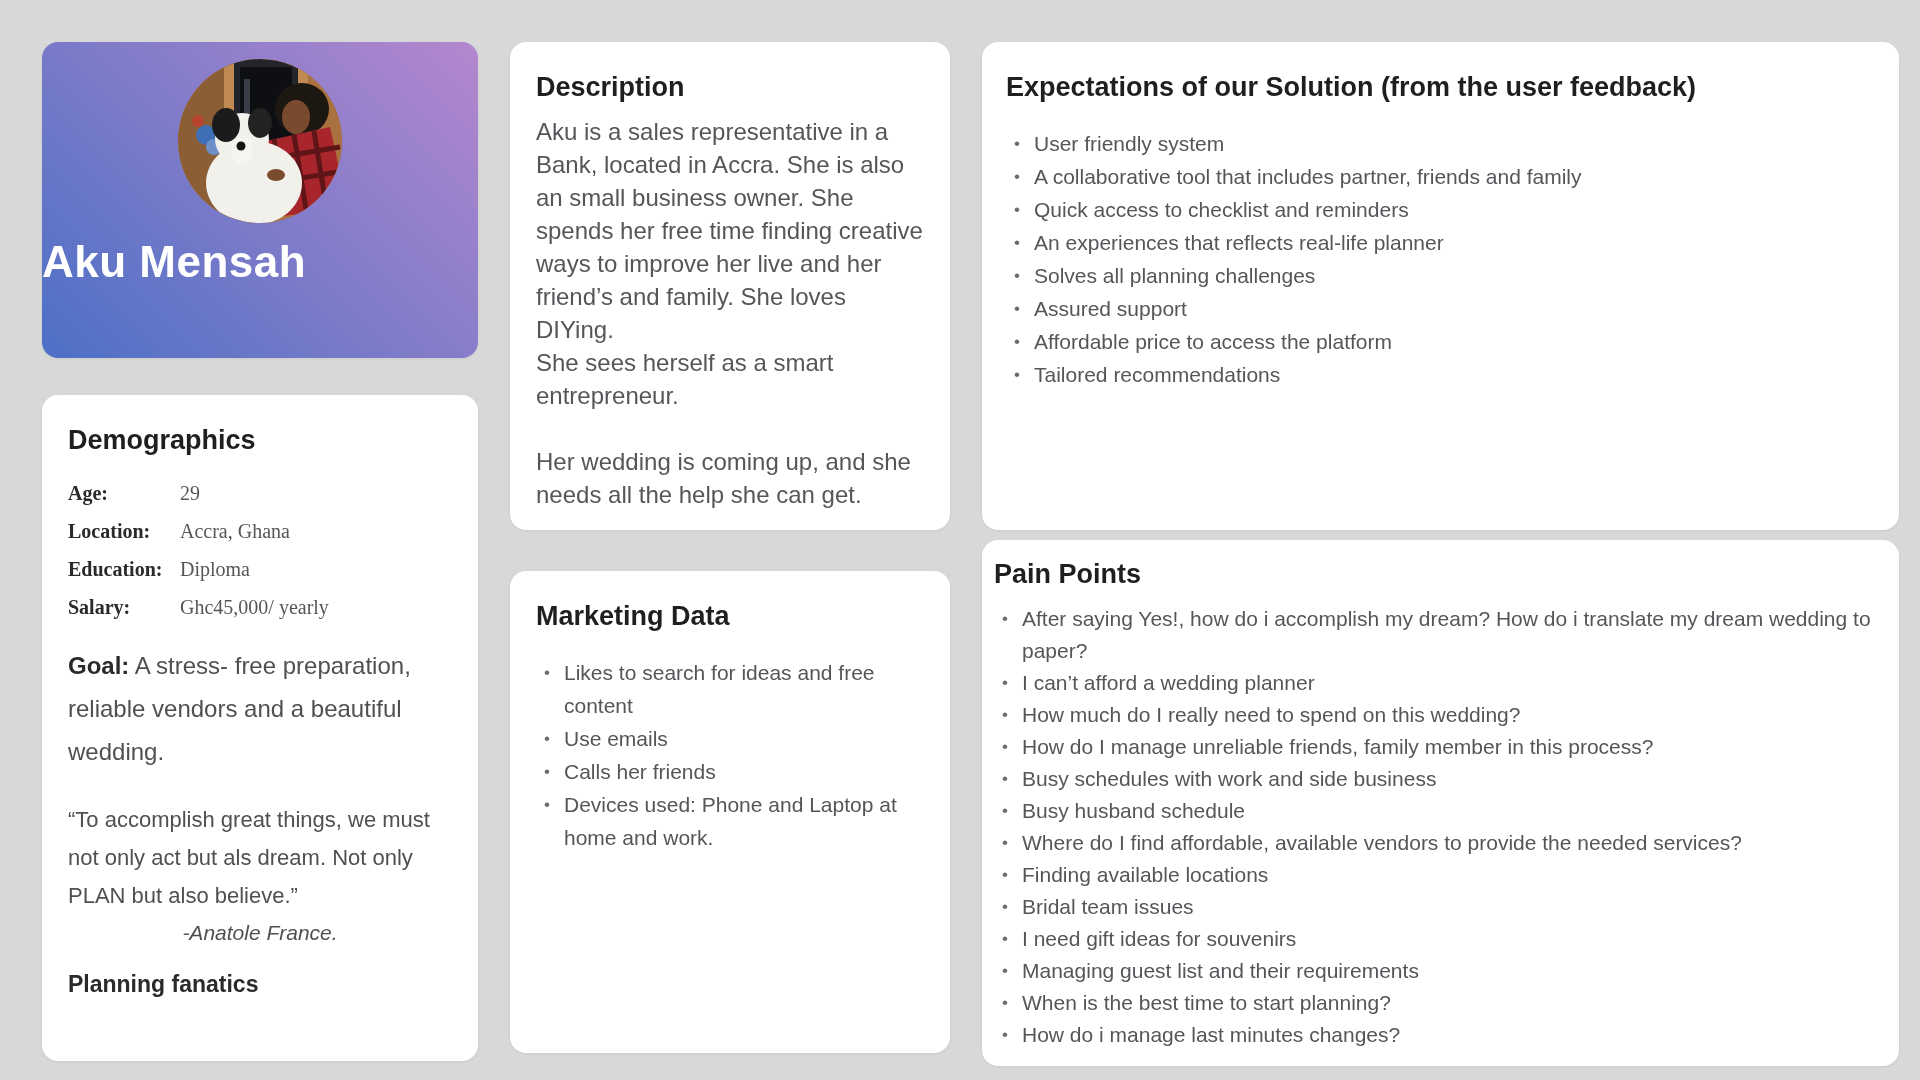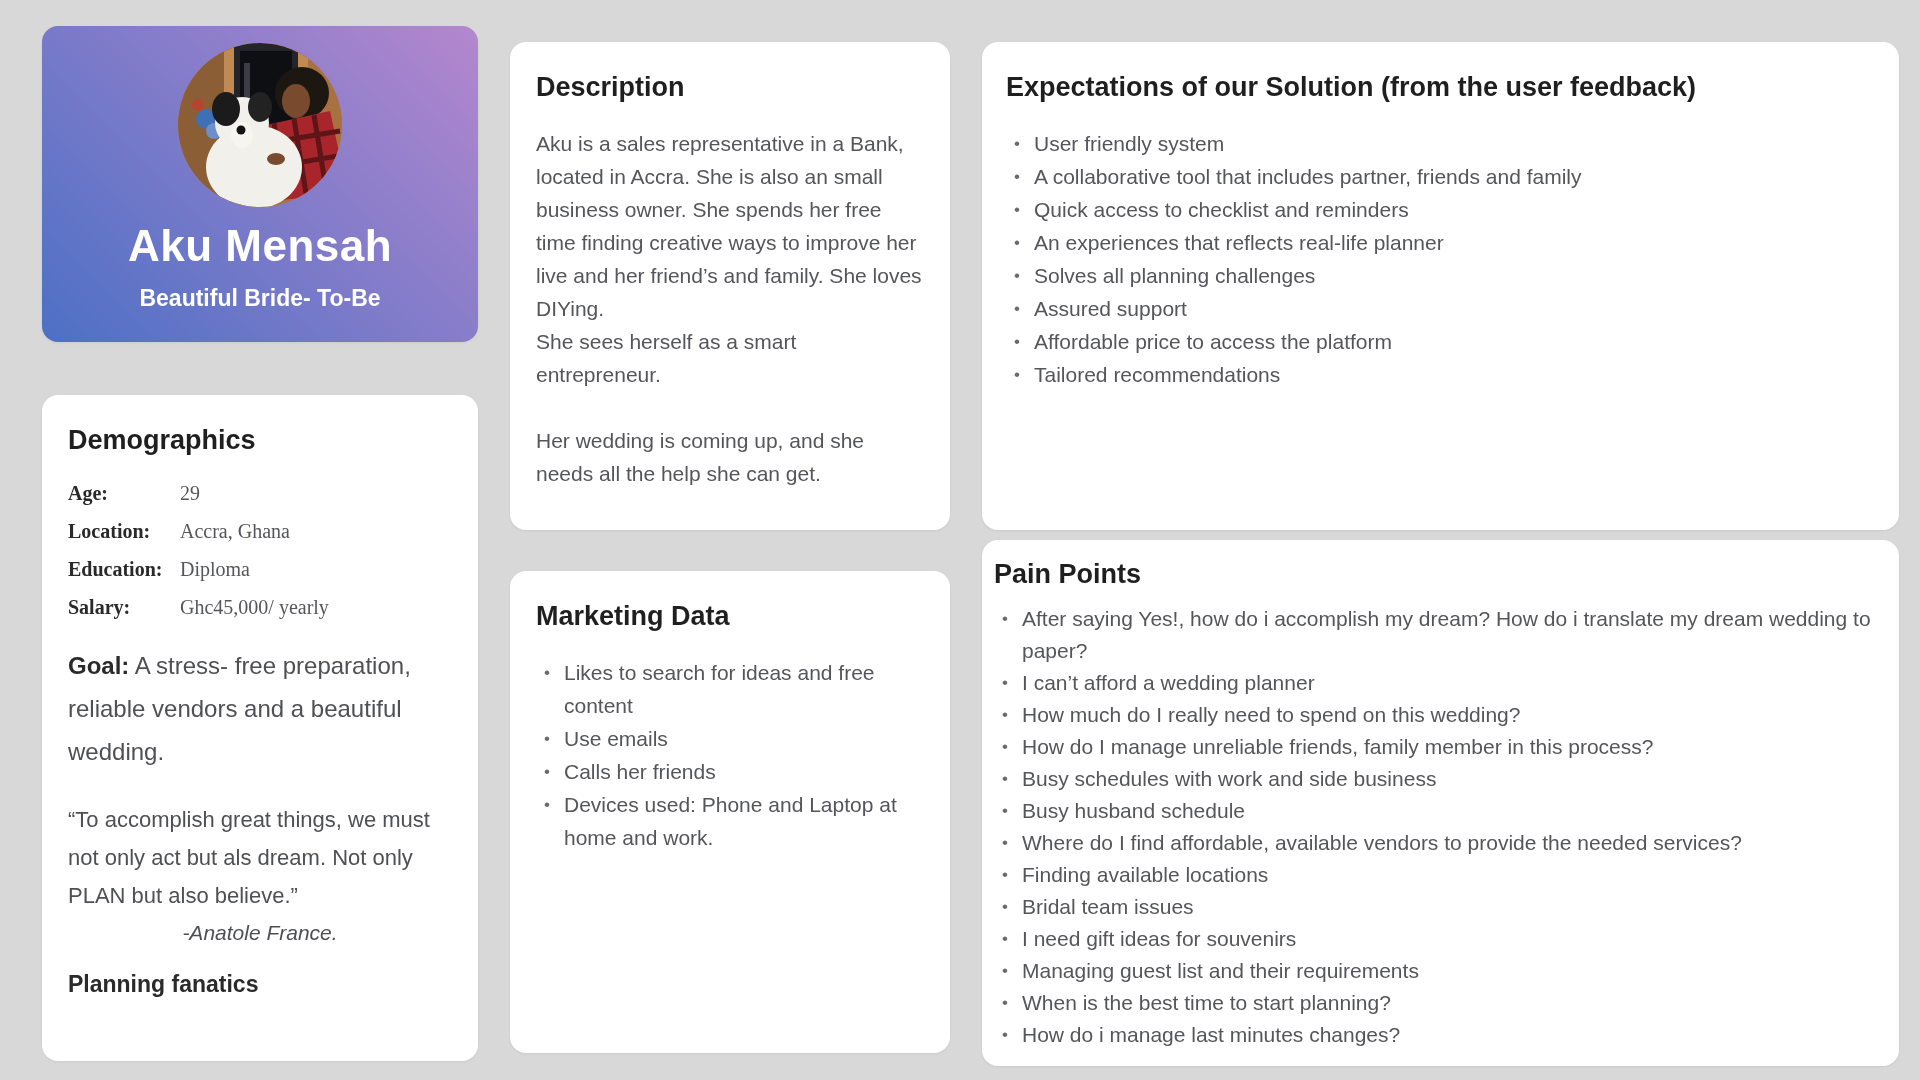--- a/index.html
+++ b/index.html
@@ -12,23 +12,23 @@
     color: #55565a;
   }
   .card {
     position: absolute;
     background: #ffffff;
     border-radius: 16px;
     box-shadow: 0 1px 3px rgba(0,0,0,0.06);
   }
   
   #profile-card {
-    left: 42px; top: 26px; width: 436px; height: 316px;
+    left: 42px; top: 42px; width: 436px; height: 316px;
     background: linear-gradient(225deg, #b487ce, #4c70c5);
-    text-align: center;
+    text-align: left;
     overflow: hidden;
   }
   .avatar-wrap {
     width: 164px; height: 164px;
     margin: 17px auto 0 auto;
     border-radius: 50%;
     overflow: hidden;
     background: #a9713f;
   }
   .persona-name {
@@ -95,22 +95,22 @@
     font-size: 23px;
     font-weight: 700;
     color: #2a2a2a;
   }
   
   #description-card {
     left: 510px; top: 42px; width: 440px; height: 488px;
     padding: 30px 26px;
   }
   .body-text {
-    margin-top: 24px;
-    font-size: 21px;
+    margin-top: 12px;
+    font-size: 24px;
     line-height: 33px;
     white-space: pre-line;
     color: #55565a;
   }
   #marketing-card {
     left: 510px; top: 571px; width: 440px; height: 482px;
     padding: 30px 26px;
   }
   
   #expectations-card {
@@ -173,21 +173,20 @@
         <ellipse cx="64" cy="80" rx="27" ry="26" fill="#f2f0ea"></ellipse>
         <ellipse cx="48" cy="66" rx="14" ry="17" fill="#1b1b1b"></ellipse>
         <ellipse cx="82" cy="64" rx="12" ry="15" fill="#222222"></ellipse>
         <ellipse cx="64" cy="92" rx="11" ry="13" fill="#f7f5f0"></ellipse>
         <circle cx="63" cy="87" r="4.5" fill="#141414"></circle>
         <ellipse cx="98" cy="116" rx="9" ry="6" fill="#7a4a2e"></ellipse>
       </g>
     </svg>
   </div>
   <div class="persona-name">Aku Mensah</div>
-  <div class="persona-subtitle">Beautiful Bride- To-Be</div>
 </div>
 
 <div class="card" id="demographics-card">
   <div class="card-title">Demographics</div>
   <div class="demo-rows">
 
       <div class="demo-row">
         <span class="demo-label">Age:</span>
         <span class="demo-value">29</span>
       </div>

